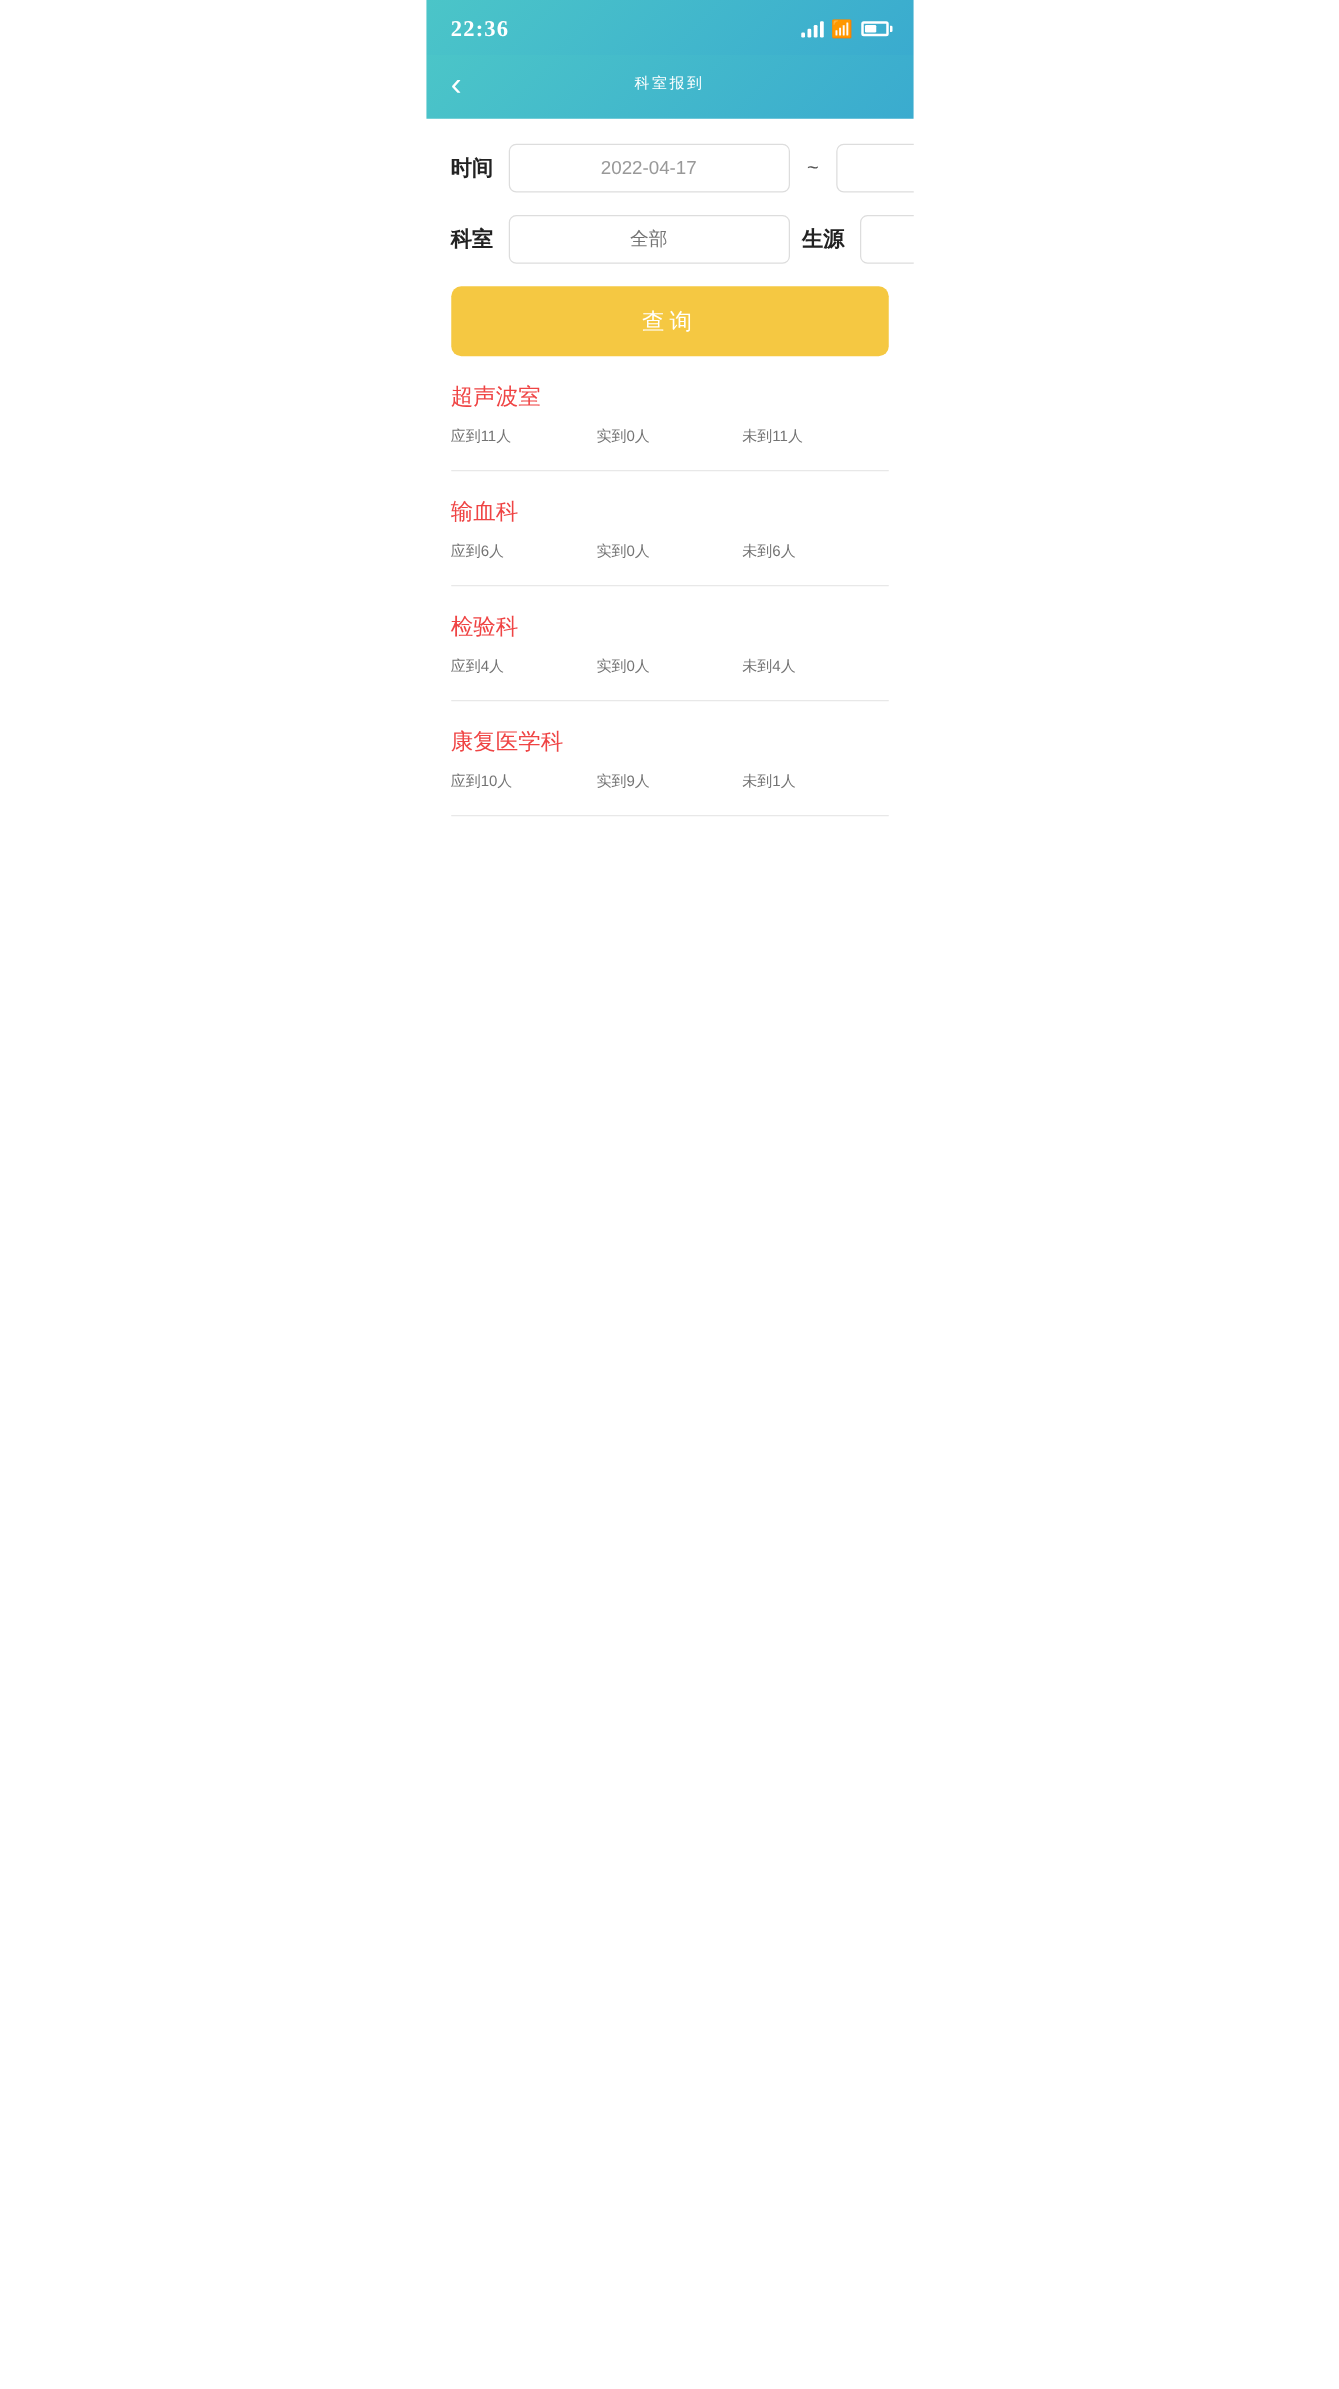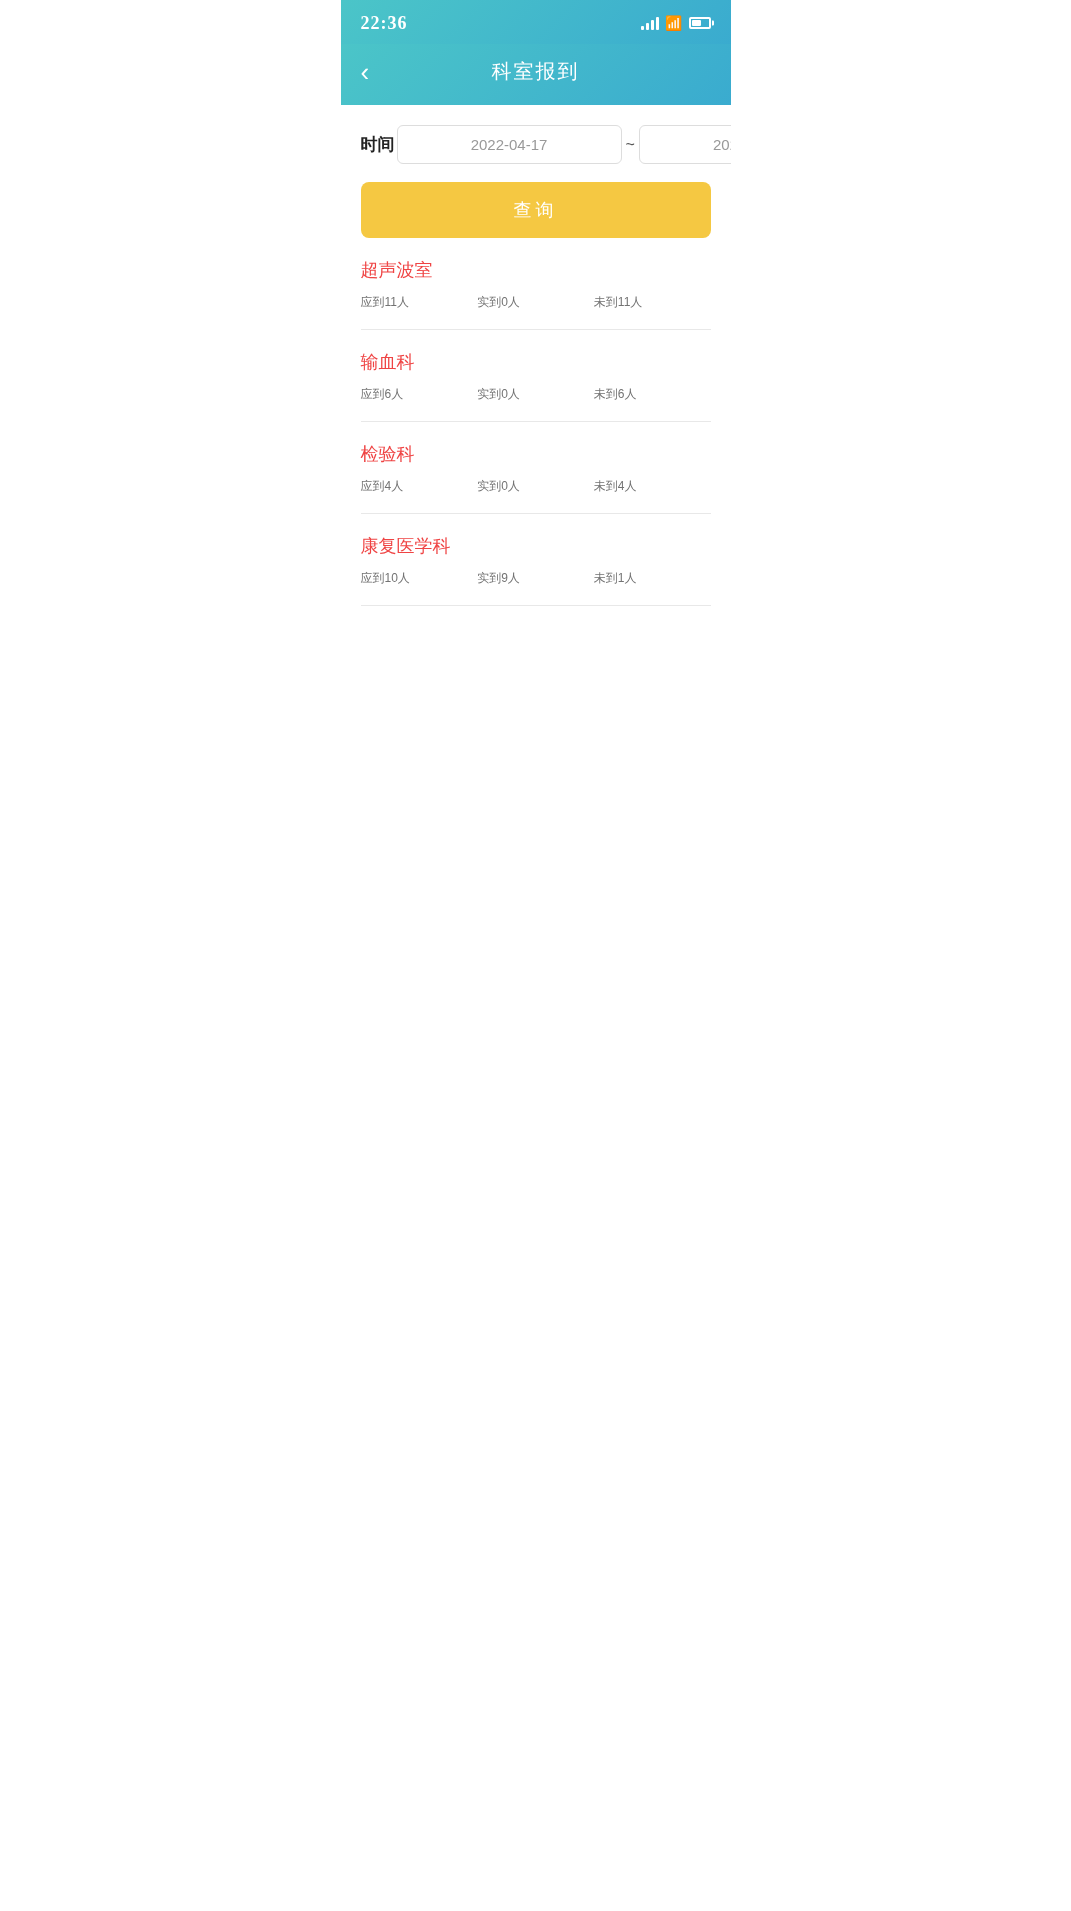--- a/index.html
+++ b/index.html
@@ -101,41 +101,41 @@
       left: 20px;
       color: white;
       font-size: 26px;
       font-weight: 300;
       line-height: 1;
       cursor: pointer;
     }
 
     .header-title {
       color: white;
-      font-size: 20px;
+      font-size: 12px;
       font-weight: 500;
       letter-spacing: 2px;
     }
 
     
     .content {
       background: #fff;
       padding: 20px 20px 0;
     }
 
     
     .filter-section {
       padding: 0;
     }
 
     .filter-row {
       display: flex;
       align-items: center;
       margin-bottom: 18px;
-      gap: 0;
+      gap: 10px;
     }
 
     .filter-label {
       font-size: 17px;
       font-weight: 600;
       color: #222;
       min-width: 36px;
       white-space: nowrap;
     }
 
@@ -243,20 +243,26 @@
 
     
     <div class="filter-row">
       <span class="filter-label">时间</span>
       <input class="date-input" type="text" value="2022-04-17" style="">
       <span class="date-separator">~</span>
       <input class="date-input" type="text" value="2022-05-17" style="">
     </div>
 
     
+    <div class="filter-row">
+      <span class="filter-label">科室</span>
+      <input class="select-input" type="text" placeholder="全部" style="">
+      <span class="filter-label">生源</span>
+      <input class="select-input" type="text" placeholder="全部" style="">
+    </div>
 
     
     <button class="query-btn">查询</button>
 
   </div>
 
   <div class="results-list" id="results-list">
   <div class="dept-item">
       <div class="dept-name">超声波室</div>
       <div class="dept-stats">

